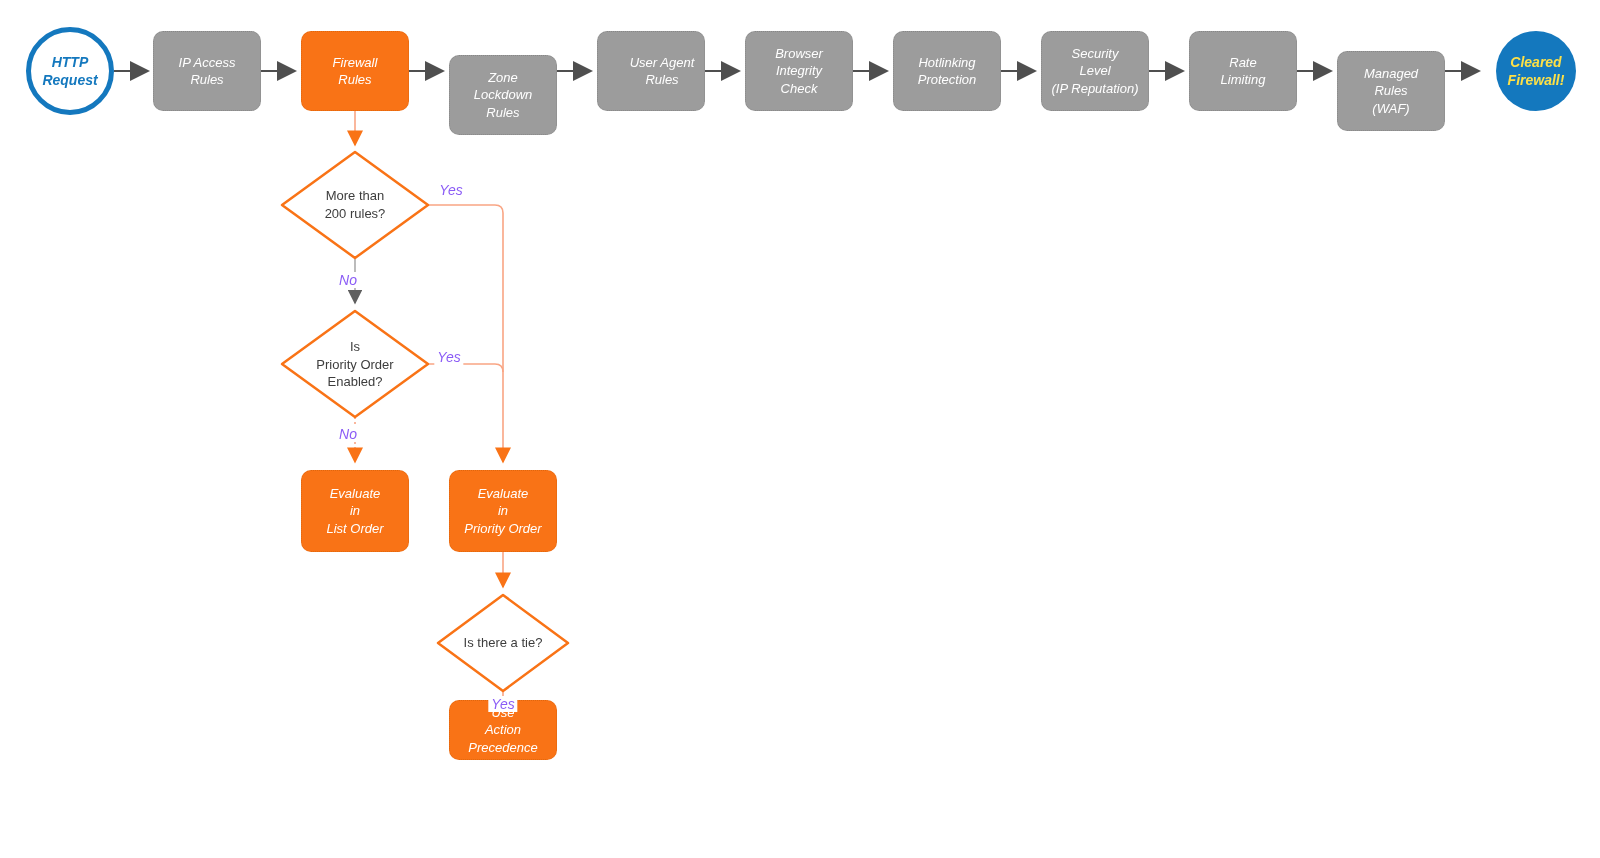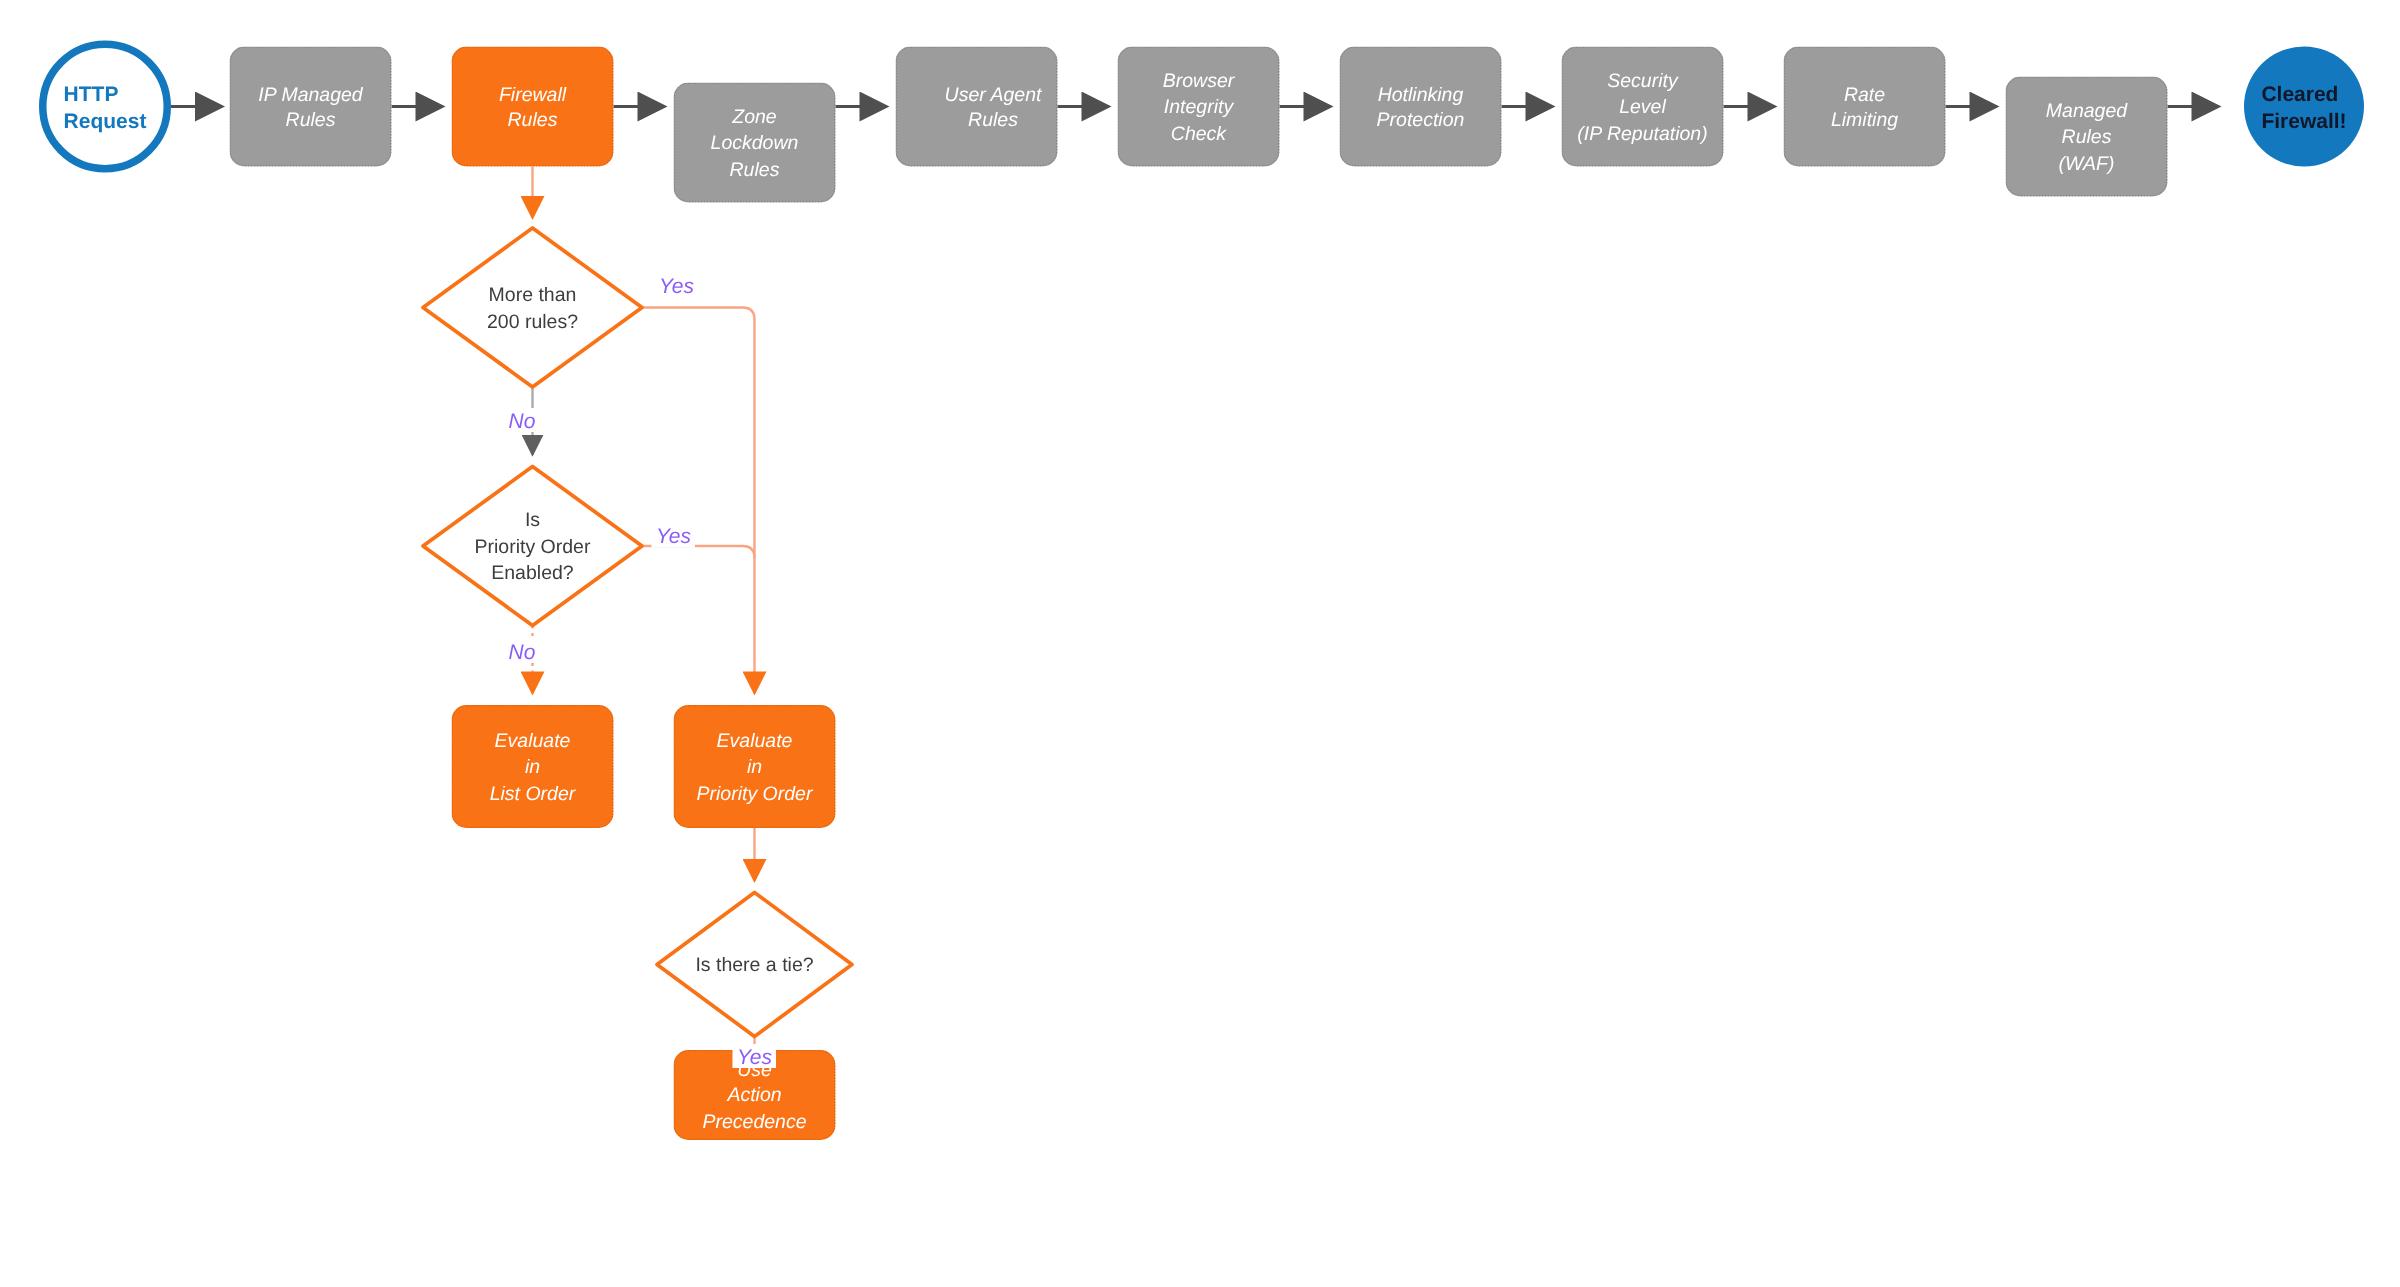--- a/index.html
+++ b/index.html
@@ -14,26 +14,26 @@
     display:flex;align-items:center;justify-content:center;text-align:center;
     font-style:italic;font-size:13px;line-height:1.32;color:#ffffff;
     white-space:pre-line;box-sizing:border-box;
   }
   .pbox.gray{background:#9C9C9C;border:1px dotted #878787;}
   .pbox.orange{background:#F97316;border:1px dotted #E0660D;}
   .row{top:31px;}
   
   .circle{
     position:absolute;border-radius:50%;
-    display:flex;align-items:center;justify-content:center;text-align:left;
-    font-weight:bold;font-size:14px;line-height:1.3;
+    display:flex;align-items:center;justify-content:center;text-align:center;
+    font-style:italic;font-weight:bold;font-size:14px;line-height:1.3;
     white-space:pre-line;box-sizing:border-box;
   }
   .circle.start{left:26px;top:27px;width:88px;height:88px;background:#ffffff;border:5px solid #1478BE;color:#1478BE;}
-  .circle.end{left:1496px;top:31px;width:80px;height:80px;background:#1478BE;color:#0f172a;}
+  .circle.end{left:1496px;top:31px;width:80px;height:80px;background:#1478BE;color:#fde047;}
   
   .dtext{
     position:absolute;width:140px;transform:translate(-50%,-50%);
     text-align:center;font-size:13px;line-height:1.35;color:#3D3D3D;
     white-space:pre-line;pointer-events:none;
   }
   
   .elabel{
     position:absolute;transform:translate(-50%,-50%);
     font-style:italic;font-size:14px;color:#8b5cf6;background:#ffffff;
@@ -91,21 +91,21 @@
   <div class="circle start">
     <span>HTTP
 Request</span>
   </div>
   <div class="circle end">
     <span>Cleared
 Firewall!</span>
   </div>
 
   <div class="pbox gray row" style="left:153px;">
-    <span>IP Managed
+    <span>IP Access
 Rules</span>
   </div>
   <div class="pbox orange row" style="left:301px;">
     <span>Firewall
 Rules</span>
   </div>
   <div class="pbox gray row" style="left:449px;margin-top:24px;">
     <span>Zone
 Lockdown
 Rules</span>

